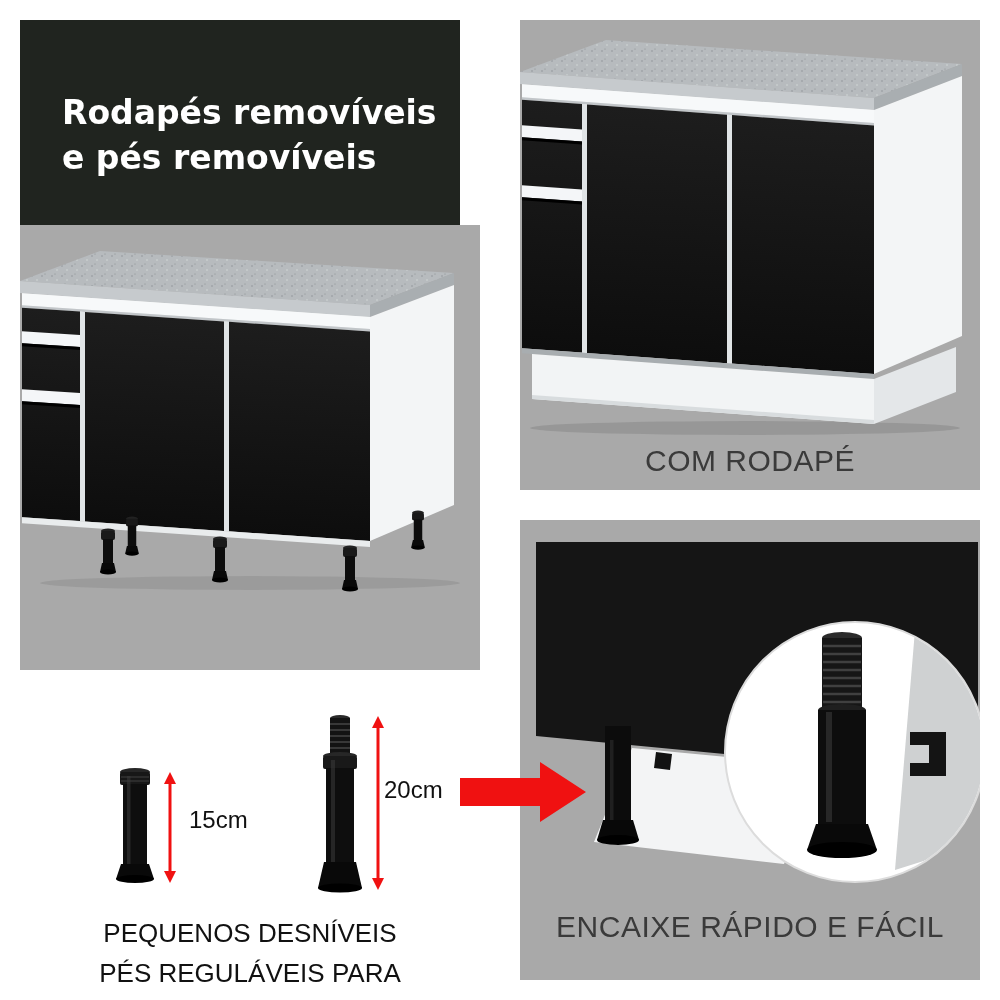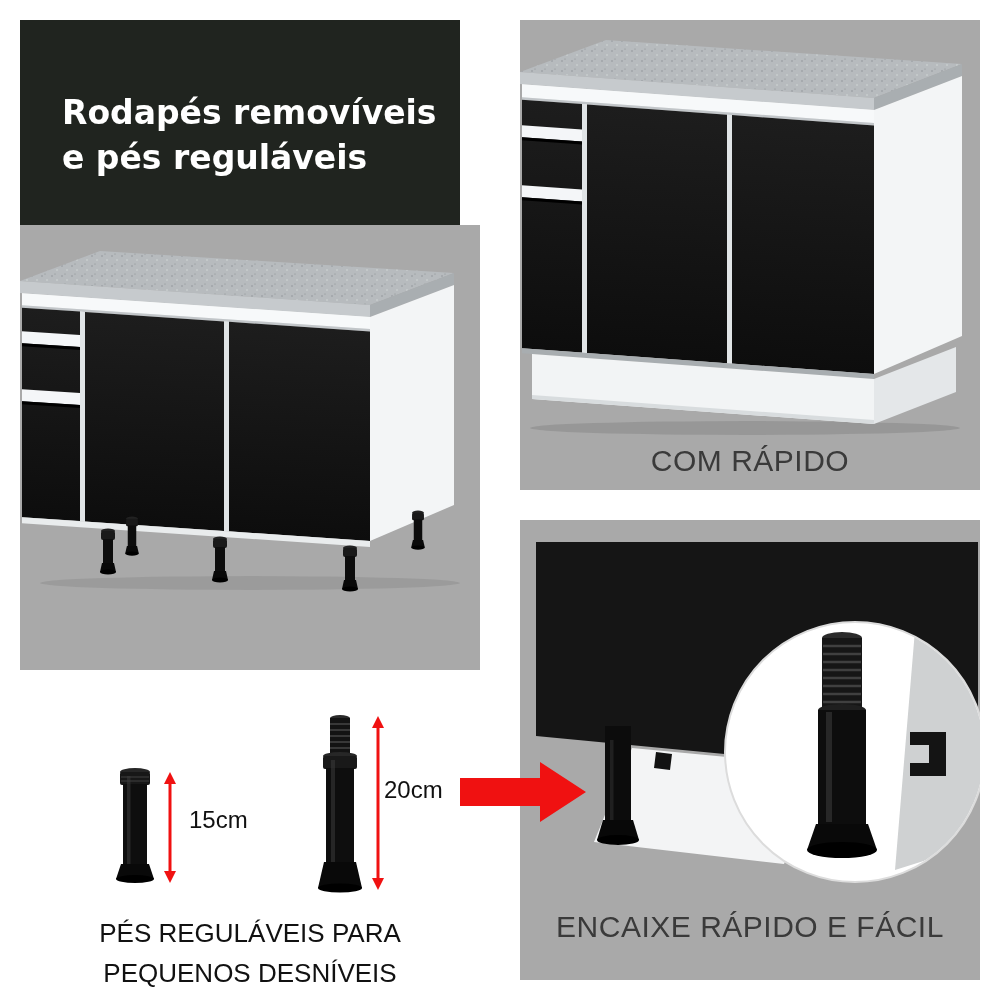--- a/index.html
+++ b/index.html
@@ -29,21 +29,21 @@
           color:var(--caption-text,#111111);font-size:26px;line-height:40px;}
   .big-arrow{position:absolute;left:460px;top:760px;width:128px;height:64px;z-index:5;}
 </style>
 </head>
 <body>
 
 <div class="canvas">
 
   <div class="banner">
     <div>Rodapés removíveis</div>
-    <div>e pés reguláveis</div>
+    <div>e pés removíveis</div>
   </div>
 
   <div class="panel panel-com">
     <svg class="cab-svg" style="top:8px" width="460" height="410" viewBox="0 0 460 410">
       <defs>
         <pattern id="speck1" width="10" height="10" patternUnits="userSpaceOnUse">
           <circle cx="2" cy="3" r="0.8" fill="#8f9497"></circle>
           <circle cx="7" cy="7" r="0.7" fill="#d9dcde"></circle>
           <circle cx="5" cy="1" r="0.5" fill="#7e8386"></circle>
         </pattern>
@@ -74,21 +74,21 @@
         <rect x="62" y="71.5" width="5" height="248.5" fill="#e0e4e6"></rect>
         <rect x="67" y="71.5" width="140" height="248.5" fill="url(#doorGrad1)"></rect>
         <rect x="207" y="71.5" width="5" height="248.5" fill="#e0e4e6"></rect>
         <rect x="212" y="71.5" width="142" height="248.5" fill="url(#doorGrad1)"></rect>
         <rect x="2" y="320" width="352" height="5" fill="#a8adb0"></rect>
         <rect x="12" y="325" width="342" height="45" fill="#f2f4f5"></rect>
         <rect x="12" y="366" width="342" height="4" fill="#d8dcde"></rect>
       </g>
       <polygon points="354,351 436,319 436,364 354,396" fill="#e4e7e9"></polygon>
     </svg>
-    <div class="panel-label">COM RÁPIDO</div>
+    <div class="panel-label">COM RODAPÉ</div>
   </div>
 
   <div class="panel panel-sem">
     <svg class="cab-svg" style="top:18px" width="460" height="350" viewBox="0 0 460 350">
       <defs>
         <pattern id="speck2" width="10" height="10" patternUnits="userSpaceOnUse">
           <circle cx="2" cy="3" r="0.8" fill="#8f9497"></circle>
           <circle cx="7" cy="7" r="0.7" fill="#d9dcde"></circle>
           <circle cx="5" cy="1" r="0.5" fill="#7e8386"></circle>
         </pattern>
@@ -174,22 +174,22 @@
       </g>
       <g>
         <line x1="358" y1="44" x2="358" y2="206" style="stroke:var(--accent-red,#f01111)" stroke-width="3"></line>
         <polygon points="352,50 364,50 358,38" style="fill:var(--accent-red,#f01111)"></polygon>
         <polygon points="352,200 364,200 358,212" style="fill:var(--accent-red,#f01111)"></polygon>
       </g>
     </svg>
     <div class="measure-label m15">15cm</div>
     <div class="measure-label m20">20cm</div>
     <div class="feet-caption">
+      <div>PEQUENOS DESNÍVEIS</div>
       <div>PÉS REGULÁVEIS PARA</div>
-      <div>PEQUENOS DESNÍVEIS</div>
     </div>
   </div>
 
   <div class="big-arrow">
     <svg width="128" height="64" viewBox="0 0 128 64">
       <polygon points="0,18 80,18 80,2 126,32 80,62 80,46 0,46" style="fill:var(--accent-red,#f01111)"></polygon>
     </svg>
   </div>
 
   <div class="panel panel-enc">

